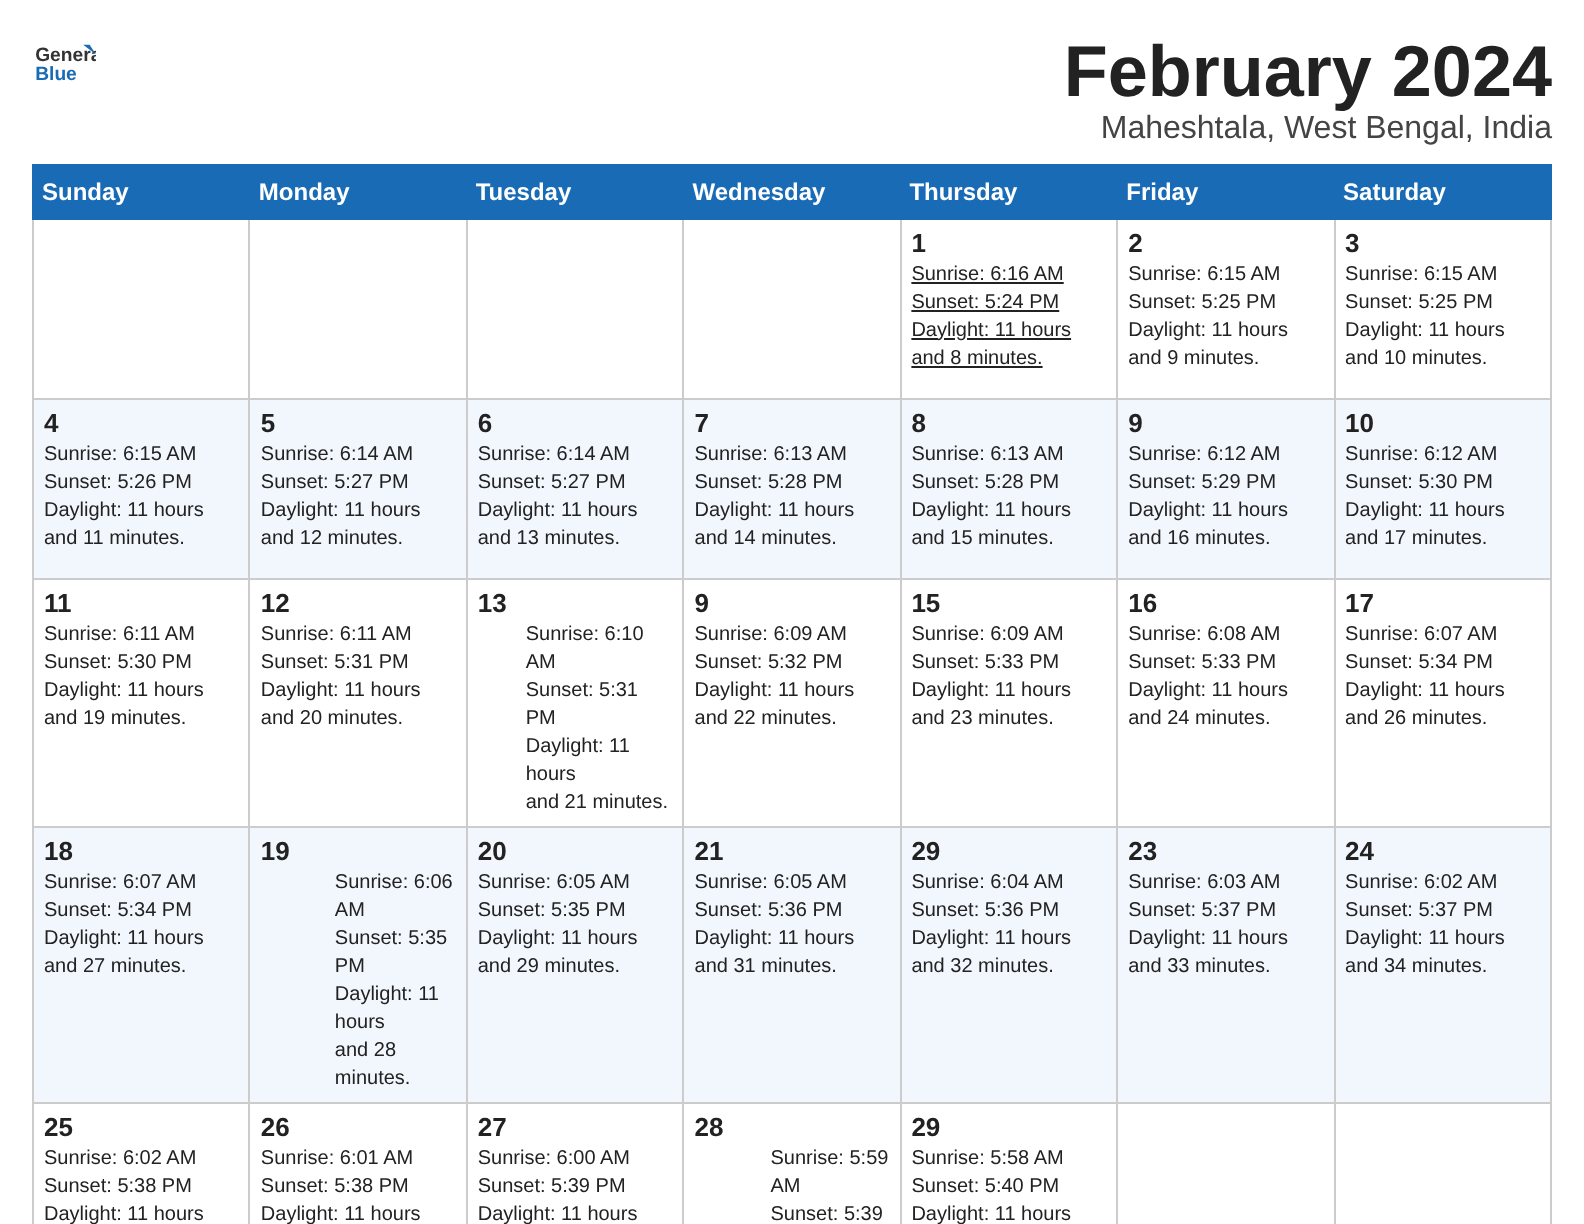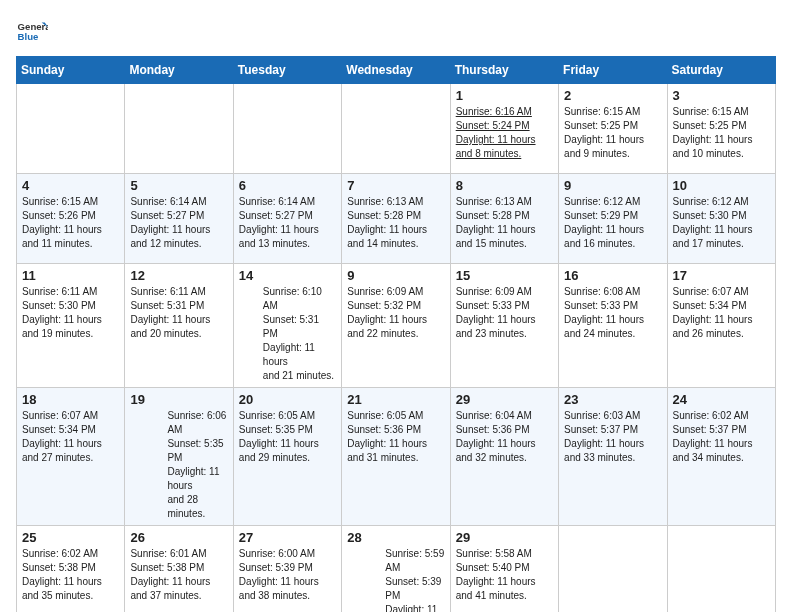--- a/index.html
+++ b/index.html
@@ -82,20 +82,22 @@
 
 <div class="header-section">
   <div class="logo">
     <svg class="logo-icon" viewBox="0 0 40 40">
       <text x="2" y="18" font-size="12" font-weight="bold" fill="#333">General</text>
       <text x="2" y="30" font-size="12" font-weight="bold" fill="#1a6bb5">Blue</text>
       <polygon points="32,8 40,14 36,8" fill="#1a6bb5"></polygon>
     </svg>
   </div>
   <div class="title-block">
+    <div class="month-title">February 2024</div>
+    <div class="subtitle">Maheshtala, West Bengal, India</div>
   </div>
 </div>
 
 <table>
   <thead>
     <tr id="header-row">
     <th>Sunday</th>
         <th>Monday</th>
         <th>Tuesday</th>
         <th>Wednesday</th>
@@ -192,21 +194,21 @@
 and 19 minutes.</div>
         </td>
         <td>
           <div class="day-number">12</div>
           <div class="cell-info" style="white-space: pre-line;">Sunrise: 6:11 AM
 Sunset: 5:31 PM
 Daylight: 11 hours
 and 20 minutes.</div>
         </td>
         <td>
-          <div class="day-number">14</div>
+          <div class="day-number">13</div>
           <div class="cell-info" style="white-space: pre-line; margin-left: 24px;">Sunrise: 6:10 AM
 Sunset: 5:31 PM
 Daylight: 11 hours
 and 21 minutes.</div>
         </td>
         <td>
           <div class="day-number">9</div>
           <div class="cell-info" style="white-space: pre-line;">Sunrise: 6:09 AM
 Sunset: 5:32 PM
 Daylight: 11 hours

